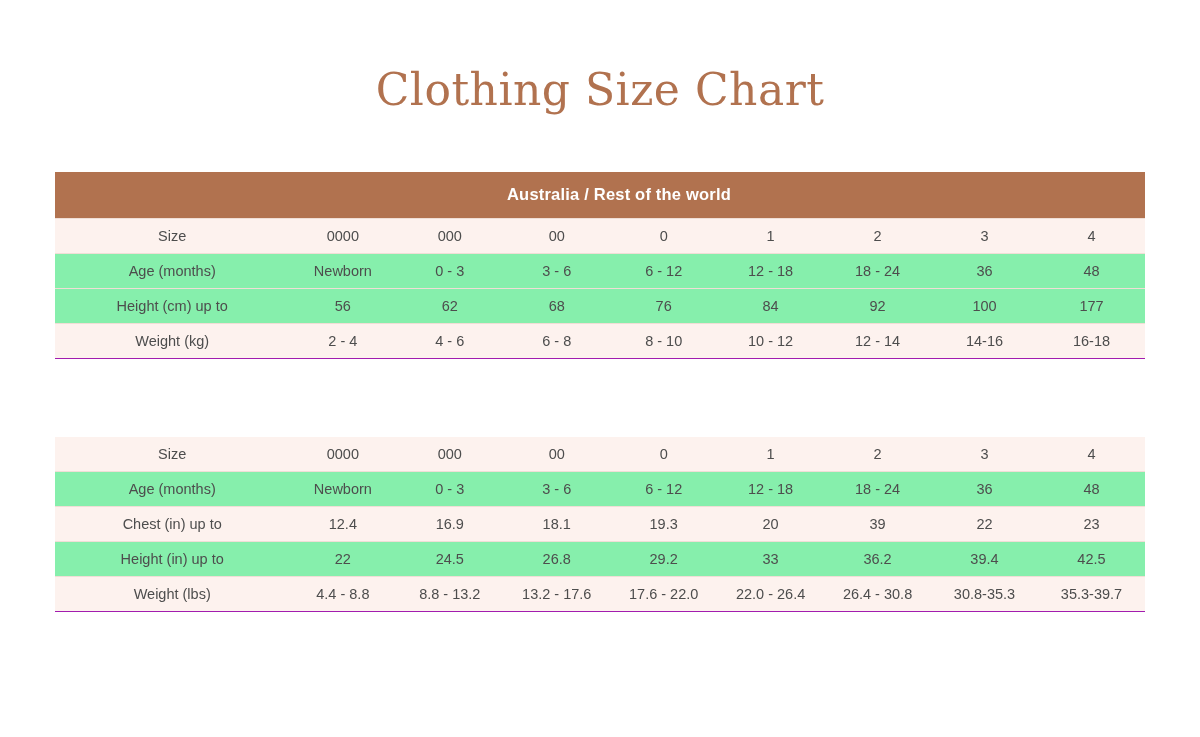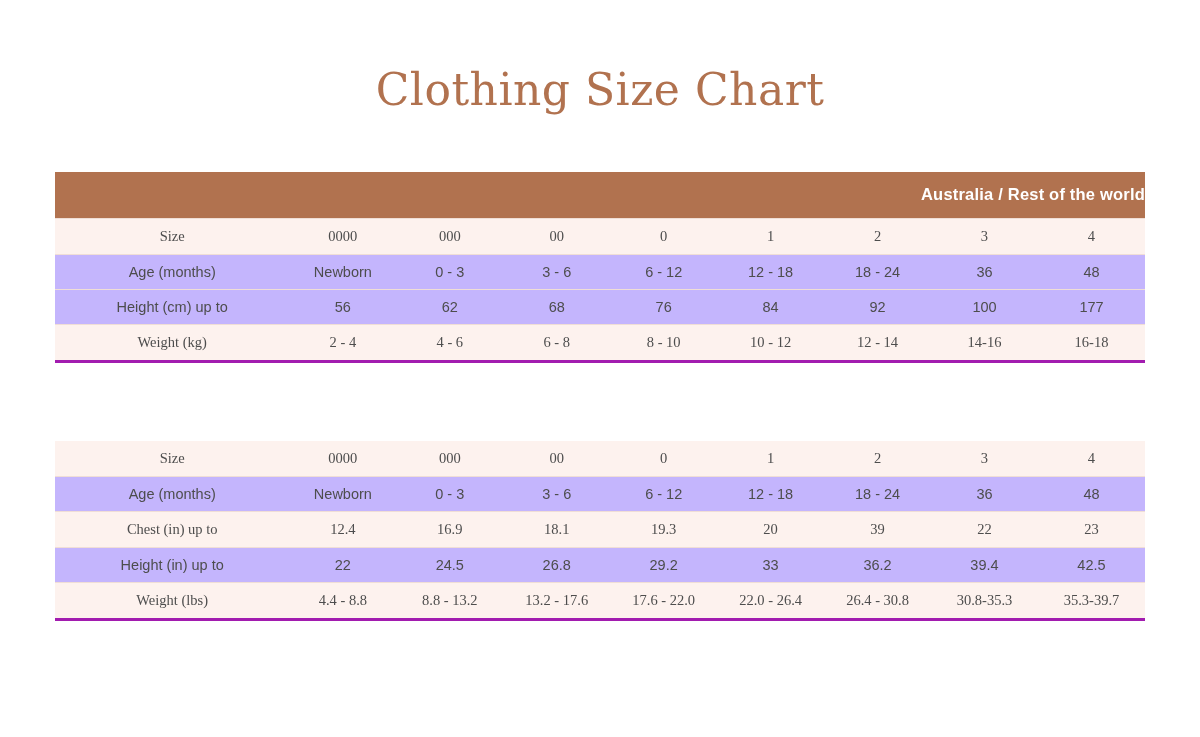--- a/index.html
+++ b/index.html
@@ -41,47 +41,46 @@
   table.size-table {
     width: 100%;
     border-collapse: collapse;
     table-layout: fixed;
   }
   table.size-table .band-cell {
     background: #b1724f;
     color: #ffffff;
     font-weight: bold;
     font-size: 16.5px;
-    text-align: right;
+    text-align: center;
     padding: 13px 0 13px 38px;
     letter-spacing: 0.2px;
     height: 20px;
     margin-top: 32px;
   }
   table.size-table td {
     font-size: 14.5px;
     text-align: center;
     padding: 9px 2px;
     border-bottom: 1px solid #f0ded6;
     color: #4d4d4d;
     white-space: nowrap;
   }
   table.size-table tr.odd td {
     background: #fdf2ee;
-    font-family: Liberation Serif, serif;
   }
   table.size-table tr.even td {
-    background: #c4b5fd;
+    background: #86efac;
   }
   table.size-table td.row-label {
     text-align: center;
     color: #4d4d4d;
   }
   table.size-table tr.last-row td {
-    border-bottom: 3px solid #a21caf;
+    border-bottom: 1px solid #a21caf;
   }
   
   col.label-col { width: 21.5%; }
   col.data-col { width: 9.81%; }
 </style>
 </head>
 <body>
 
 <div class="page">
 

